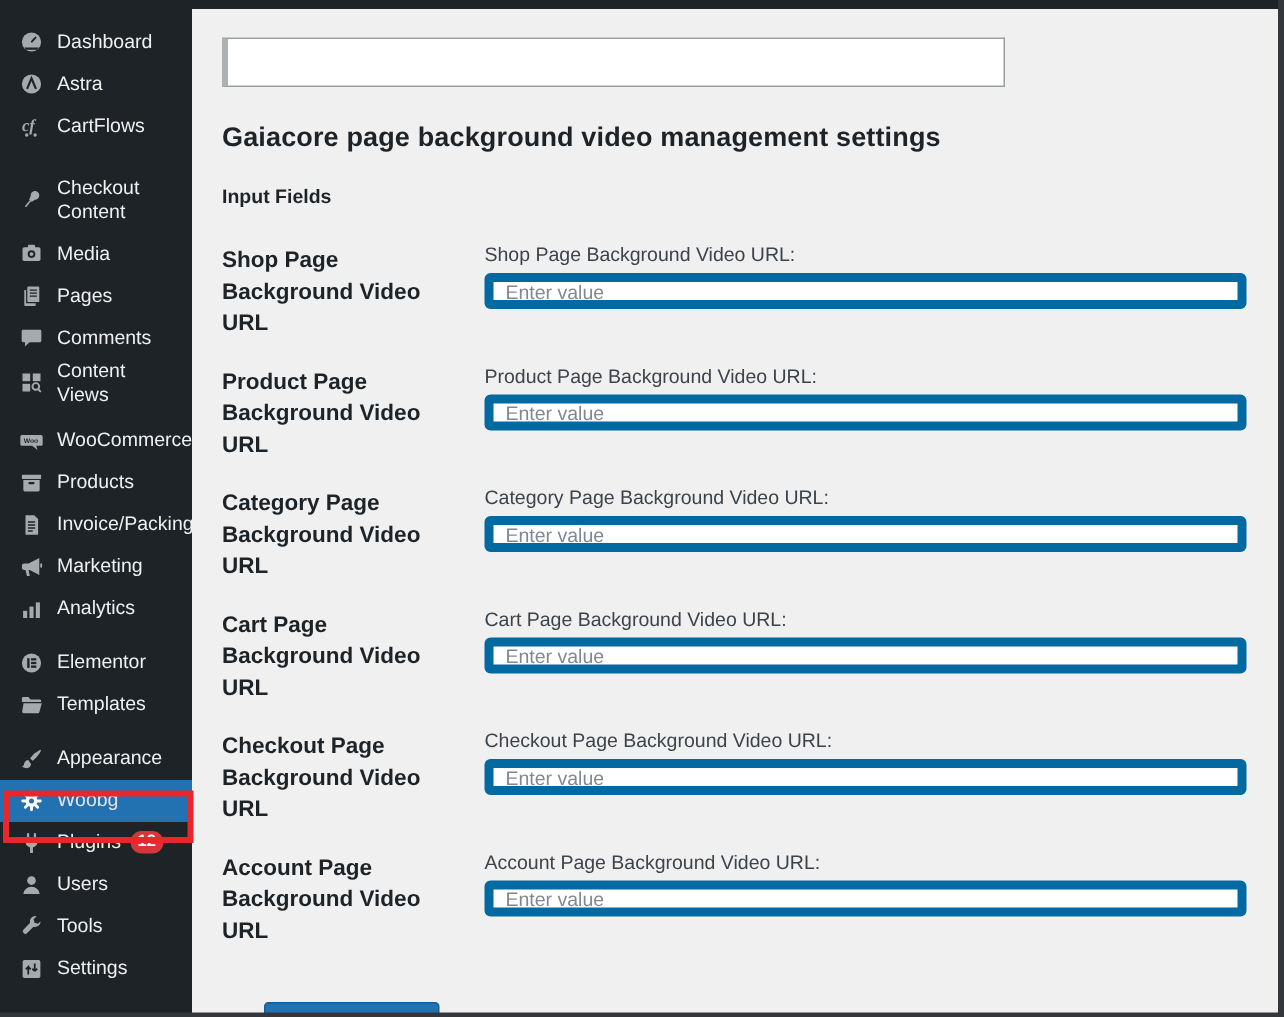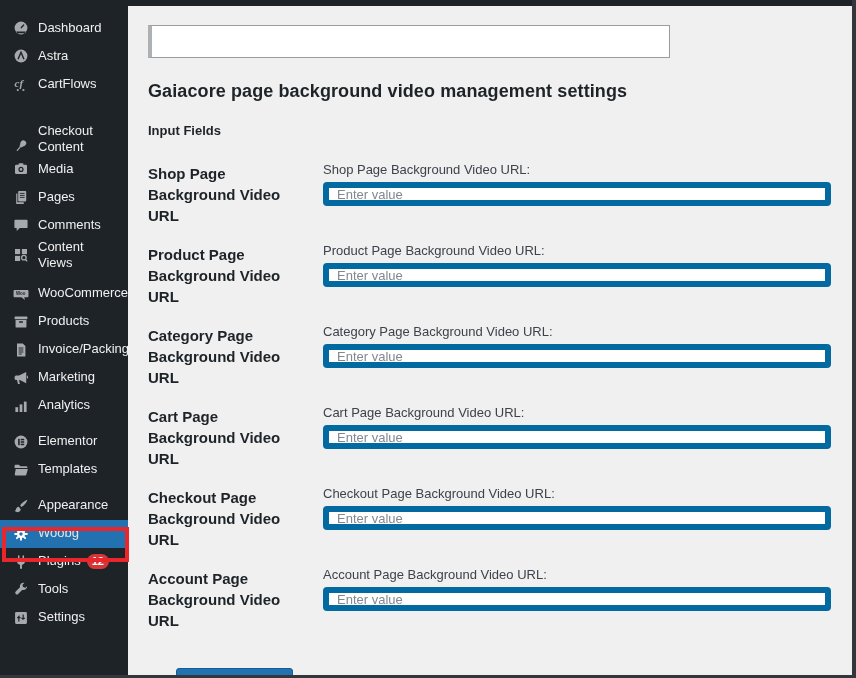--- a/index.html
+++ b/index.html
@@ -11,21 +11,21 @@
   }
   
   .topbar{position:absolute;left:0;top:0;width:856px;height:6px;background:#1d2327;z-index:40;}
   .frame-right{position:absolute;right:0;top:0;width:4px;height:678px;background:#33373b;z-index:41;}
   .frame-bottom{position:absolute;left:0;bottom:0;width:856px;height:3px;background:#33373b;z-index:41;}
 
   
   .sidebar{position:absolute;left:0;top:6px;width:128px;height:672px;background:#1d2327;z-index:10;}
   .nav{padding-top:8px;display:flex;flex-direction:column;}
   .sb-item{display:flex;align-items:center;min-height:28px;padding:0 8px 0 12px;cursor:pointer;color:#f0f0f1;}
-  .sb-item.two-line{min-height:44px;align-items:flex-end;padding-top:5px;}
+  .sb-item.two-line{min-height:44px;align-items:center;padding-top:5px;}
   .sb-icon{width:18px;height:18px;flex:0 0 18px;margin-right:8px;display:flex;align-items:center;justify-content:center;}
   .sb-icon svg{width:16px;height:16px;fill:#a7aaad;}
   .sb-label{font-size:13px;line-height:1.25;color:#f0f0f1;max-width:84px;}
   .sb-item.selected{background:#2271b1;}
   .sb-item.selected .sb-label{color:#e5e5e5;font-weight:normal;text-align:center;}
   .sb-item.selected .sb-icon svg{fill:#fff;}
   .sb-spacer{height:8px;}
   .badge{display:inline-block;min-width:12px;padding:2px 5px;margin-left:6px;border-radius:10px;
     background:#d63638;color:#fff;font-size:11px;line-height:11px;text-align:center;font-weight:bold;}
   .annotation{position:absolute;left:2px;top:527px;width:127px;height:35px;border:4px solid #e8262b;
@@ -264,20 +264,29 @@
         <svg viewBox="0 0 20 20">
             <rect x="6.2" y="1.6" width="1.9" height="4.4" rx="0.9"></rect>
             <rect x="11.9" y="1.6" width="1.9" height="4.4" rx="0.9"></rect>
             <path d="M5 5.6h10v3.2a5 5 0 0 1-3.8 4.85V18.4H8.8v-4.75A5 5 0 0 1 5 8.8z"></path>
           </svg>
       </span>
       <span class="sb-label">Plugins</span>
       <span class="badge">12</span>
     </div>
 
+    <div class="sb-item">
+      <span class="sb-icon">
+        <svg viewBox="0 0 20 20">
+            <circle cx="10" cy="6.3" r="3.6"></circle>
+            <path d="M3.2 17.5a6.8 6 0 0 1 13.6 0z"></path>
+          </svg>
+      </span>
+      <span class="sb-label">Users</span>
+    </div>
 
     <div class="sb-item">
       <span class="sb-icon">
         <svg viewBox="0 0 20 20">
             <path d="M17.6 5.2a4.6 4.6 0 0 1-5.9 4.5l-5.3 5.3a2.1 2.1 0 1 1-3-3l5.3-5.3A4.6 4.6 0 0 1 14.3 1l-2.6 2.6.9 2.8 2.8.9z"></path>
           </svg>
       </span>
       <span class="sb-label">Tools</span>
     </div>
 

